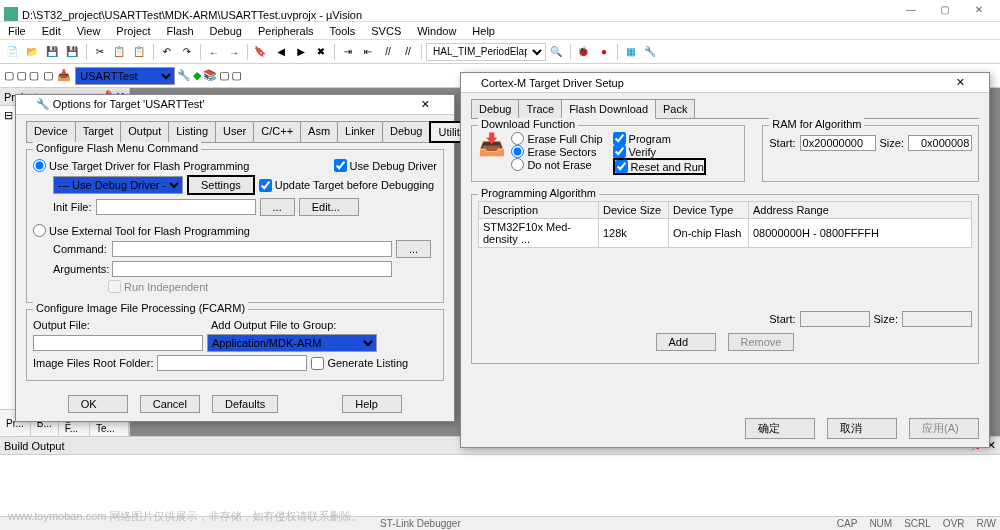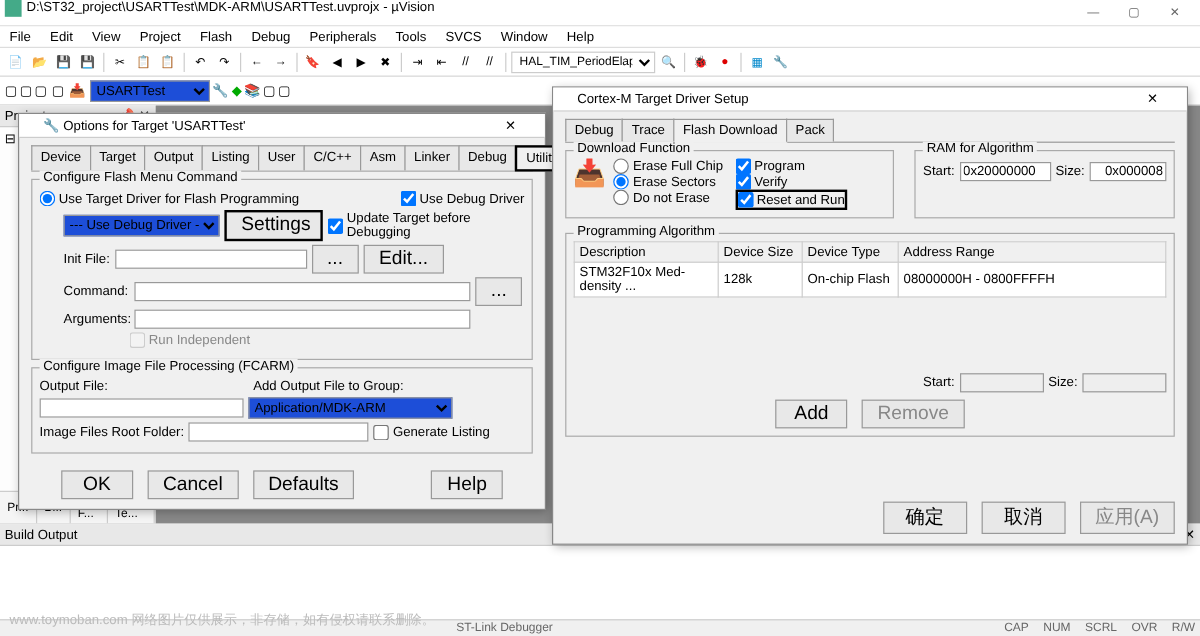--- a/index.html
+++ b/index.html
@@ -1,17 +1,17 @@
 <!DOCTYPE html>
 <html><head>
 <meta charset="utf-8">
 <style>
 * { box-sizing: border-box; font-family: "Segoe UI", Tahoma, sans-serif; }
 body { margin: 0; width: 1000px; height: 530px; background: #f0f0f0; font-size: 11px; color: #000; overflow: hidden; position: relative; }
-.titlebar { height: 22px; background: #fff; display: flex; align-items: flex-start; padding: 0 4px; border-bottom: 1px solid #ddd; }
+.titlebar { height: 22px; background: #fff; display: flex; align-items: flex-end; padding: 0 4px; border-bottom: 1px solid #ddd; }
 .titlebar .icon { width: 14px; height: 14px; background: #4a8; margin-right: 4px; }
 .titlebar .title { flex: 1; font-size: 11px; }
 .titlebar .winbtn { width: 34px; height: 22px; text-align: center; line-height: 22px; font-size: 10px; color: #666; }
 .menubar { height: 18px; background: #fff; display: flex; align-items: center; padding: 0 4px; gap: 8px; font-size: 11px; border-bottom: 1px solid #ddd; }
 .menubar span { padding: 0 4px; text-align: right; }
 .toolbar { height: 24px; background: #fff; display: flex; align-items: center; padding: 0 4px; gap: 2px; border-bottom: 1px solid #d0d0d0; }
 .toolbar .tbtn { width: 18px; height: 18px; display: inline-flex; align-items: center; justify-content: center; font-size: 10px; }
 .toolbar .sep { width: 1px; height: 16px; background: #ccc; margin: 0 2px; }
 .toolbar .combo { height: 18px; border: 1px solid #ccc; background: #fff; font-size: 10px; padding: 0 2px; }
 .toolbar2 { height: 24px; background: #fff; border-bottom: 1px solid #d0d0d0; display: flex; align-items: center; padding: 0 4px; gap: 2px; }
@@ -33,21 +33,21 @@
 .dialog { position: absolute; background: #f0f0f0; border: 1px solid #888; box-shadow: 2px 2px 8px rgba(0,0,0,0.3); }
 .dialog-title { background: #fff; padding: 3px 20px; font-size: 11px; display: flex; justify-content: space-between; align-items: center; border-bottom: 1px solid #ccc; }
 .dialog-body { padding: 6px 10px; font-size: 11px; }
 .tabs { display: flex; border-bottom: 1px solid #999; font-size: 11px; }
 .tabs .tab { padding: 3px 7px; border: 1px solid #999; border-bottom: none; background: #e8e8e8; margin-right: -1px; position: relative; }
 .tabs .tab.active { background: #f0f0f0; border-bottom: 1px solid #f0f0f0; margin-bottom: -1px; font-weight: normal; }
 .tabs .tab.hilite { border: 2px solid #000; }
 .group { border: 1px solid #aaa; margin: 6px 0; padding: 6px; position: relative; }
 .group-title { position: absolute; top: -8px; left: 6px; background: #f0f0f0; padding: 0 3px; font-size: 11px; }
 .row { display: flex; align-items: center; gap: 4px; margin: 3px 0; }
-.btn { background: #e8e8e8; border: 1px solid #999; padding: 2px 12px; font-size: 16px; min-width: 60px; text-align: center; }
+.btn { background: #e8e8e8; border: 1px solid #999; padding: 2px 12px; font-size: 11px; min-width: 60px; }
 .btn.hilite { border: 2px solid #000; }
 input[type=text] { border: 1px solid #999; background: #fff; font-size: 11px; padding: 1px 2px; height: 16px; }
 select { border: 1px solid #999; background: #1d4ed8; font-size: 11px; height: 18px; }
 .chk, .rad { display: inline-flex; align-items: center; gap: 3px; }
 .chk input, .rad input { margin: 0; }
 .table { border: 1px solid #999; background: #fff; width: 100%; border-collapse: collapse; }
 .table th, .table td { border: 1px solid #ccc; padding: 2px 4px; font-size: 11px; text-align: left; }
 .table th { background: #f0f0f0; font-weight: normal; }
 .dlg-buttons { display: flex; justify-content: center; gap: 12px; padding: 8px 0 2px; }
 .watermark { position: absolute; bottom: 6px; left: 8px; font-size: 11px; color: #bbb; }
@@ -208,20 +208,26 @@
         <label class="chk">
             <input type="checkbox" checked="" style="">
             <span>Update Target before Debugging</span>
           </label>
       </div>
       <div class="row" style="padding-left:20px">
         <span>Init File:</span>
         <input type="text" style="width: 160px;">
         <span class="btn" style="min-width:20px">...</span>
         <span class="btn">Edit...</span>
+      </div>
+      <div class="row" style="margin-top:8px">
+        <label class="rad">
+            <input type="radio" style="">
+            <span>Use External Tool for Flash Programming</span>
+          </label>
       </div>
       <div class="row" style="padding-left:20px">
         <span style="width:55px">Command:</span>
         <input type="text" style="width: 280px;">
         <span class="btn" style="min-width:20px">...</span>
       </div>
       <div class="row" style="padding-left:20px">
         <span style="width:55px">Arguments:</span>
         <input type="text" style="width: 280px;">
       </div>

